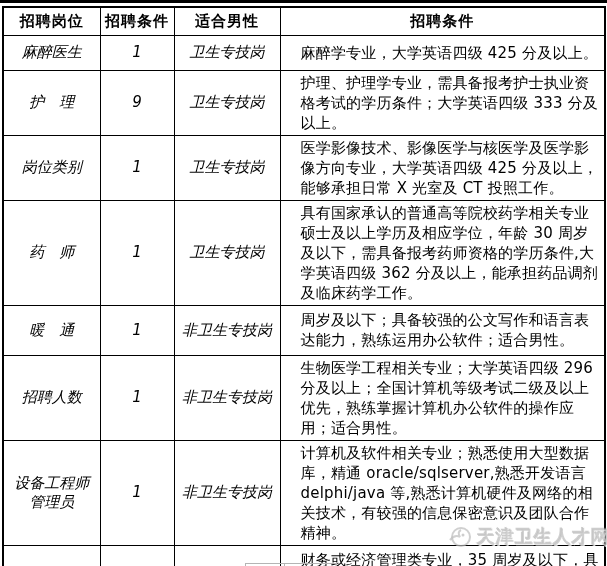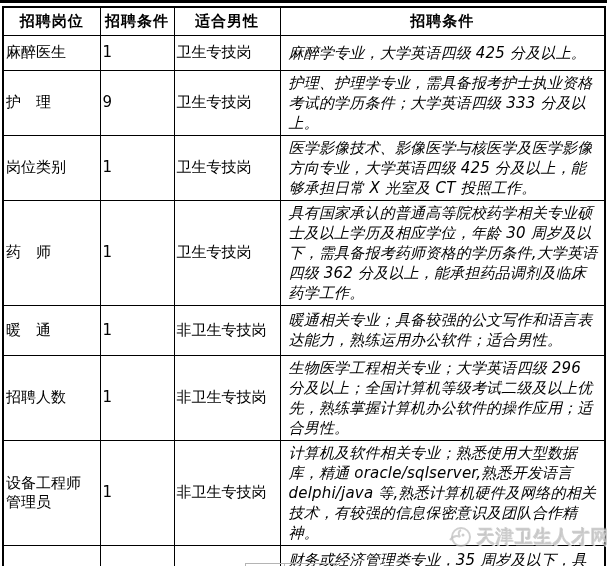--- a/index.html
+++ b/index.html
@@ -28,27 +28,26 @@
   table.recruit col.c4{width:325px;}
   th,td{
     border:1px solid #000;
     font-size:15px;
     padding:1px 2px;
     vertical-align:middle;
     overflow:hidden;
   }
   thead tr{height:28px;}
   th{font-weight:bold;text-align:center;letter-spacing:1px;}
-  td.center{text-align:left;white-space:pre-line;line-height:19px;}
+  td.center{text-align:center;white-space:pre-line;line-height:19px;font-style:italic;}
   td.cond{
     text-align:left;
-    padding:2px 4px 2px 8px;
+    padding:2px 4px 2px 20px;
     line-height:20px;
     letter-spacing:0.2px;
-    font-style:italic;
   }
   tbody tr:nth-child(1){height:35px;}
   tbody tr:nth-child(2){height:52px;}
   tbody tr:nth-child(3){height:62px;}
   tbody tr:nth-child(4){height:85px;}
   tbody tr:nth-child(5){height:50px;}
   tbody tr:nth-child(6){height:79px;}
   tbody tr:nth-child(7){height:94px;}
   tbody tr:nth-child(8){height:71px;}
   .watermark{
@@ -119,21 +118,21 @@
     <tr>
       <td class="center">药　师</td>
       <td class="center">1</td>
       <td class="center">卫生专技岗</td>
       <td class="cond">具有国家承认的普通高等院校药学相关专业硕士及以上学历及相应学位，年龄 30 周岁及以下，需具备报考药师资格的学历条件,大学英语四级 362 分及以上，能承担药品调剂及临床药学工作。</td>
     </tr>
     <tr>
       <td class="center">暖　通</td>
       <td class="center">1</td>
       <td class="center">非卫生专技岗</td>
-      <td class="cond">暖通相关专业；具备较强的公文写作和语言表达能力，熟练运用办公软件；适合男性。</td>
+      <td class="cond">周岁及以下；具备较强的公文写作和语言表达能力，熟练运用办公软件；适合男性。</td>
     </tr>
     <tr>
       <td class="center">招聘人数</td>
       <td class="center">1</td>
       <td class="center">非卫生专技岗</td>
       <td class="cond">生物医学工程相关专业；大学英语四级 296 分及以上；全国计算机等级考试二级及以上优先，熟练掌握计算机办公软件的操作应用；适合男性。</td>
     </tr>
     <tr>
       <td class="center">设备工程师
 管理员</td>

